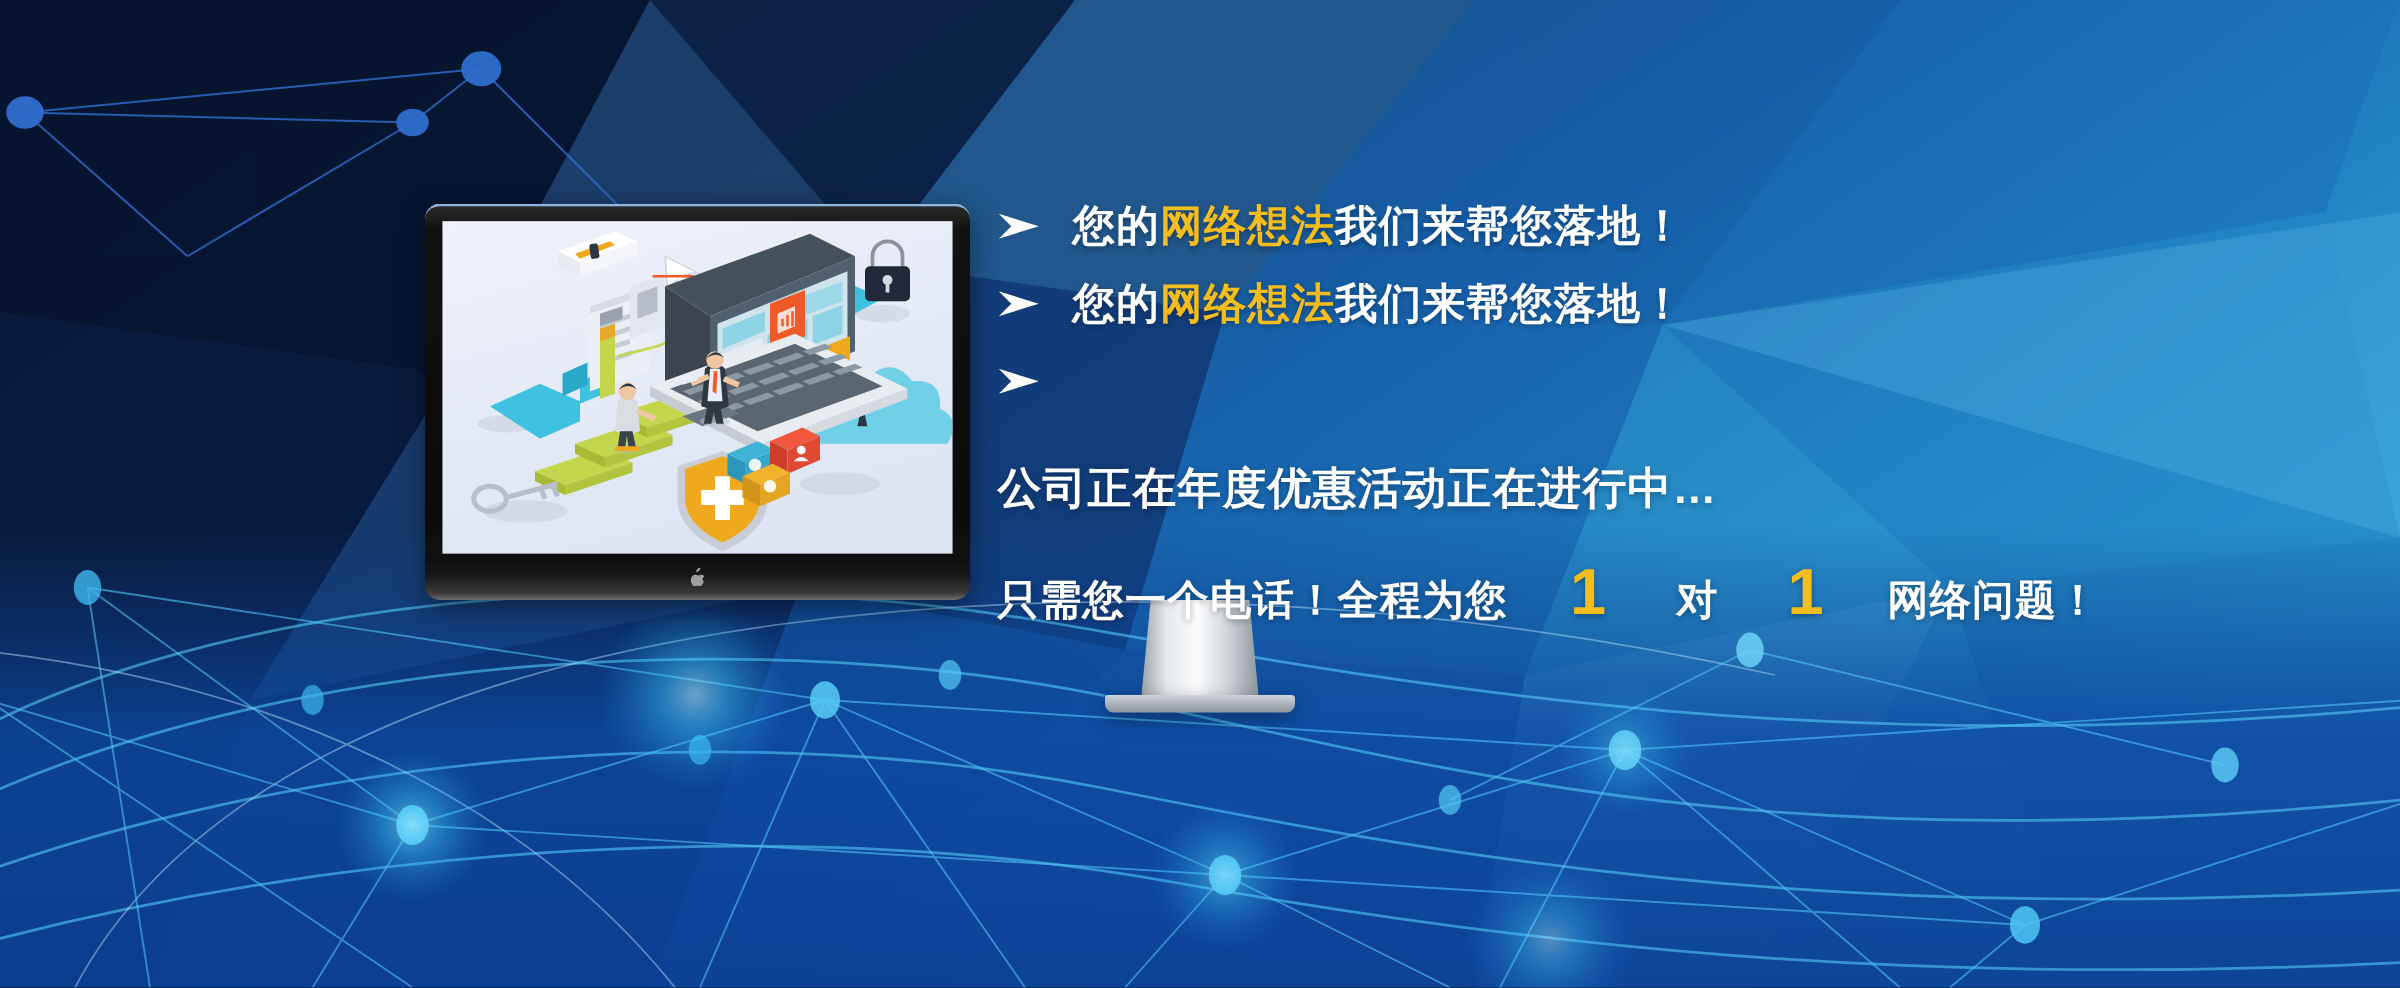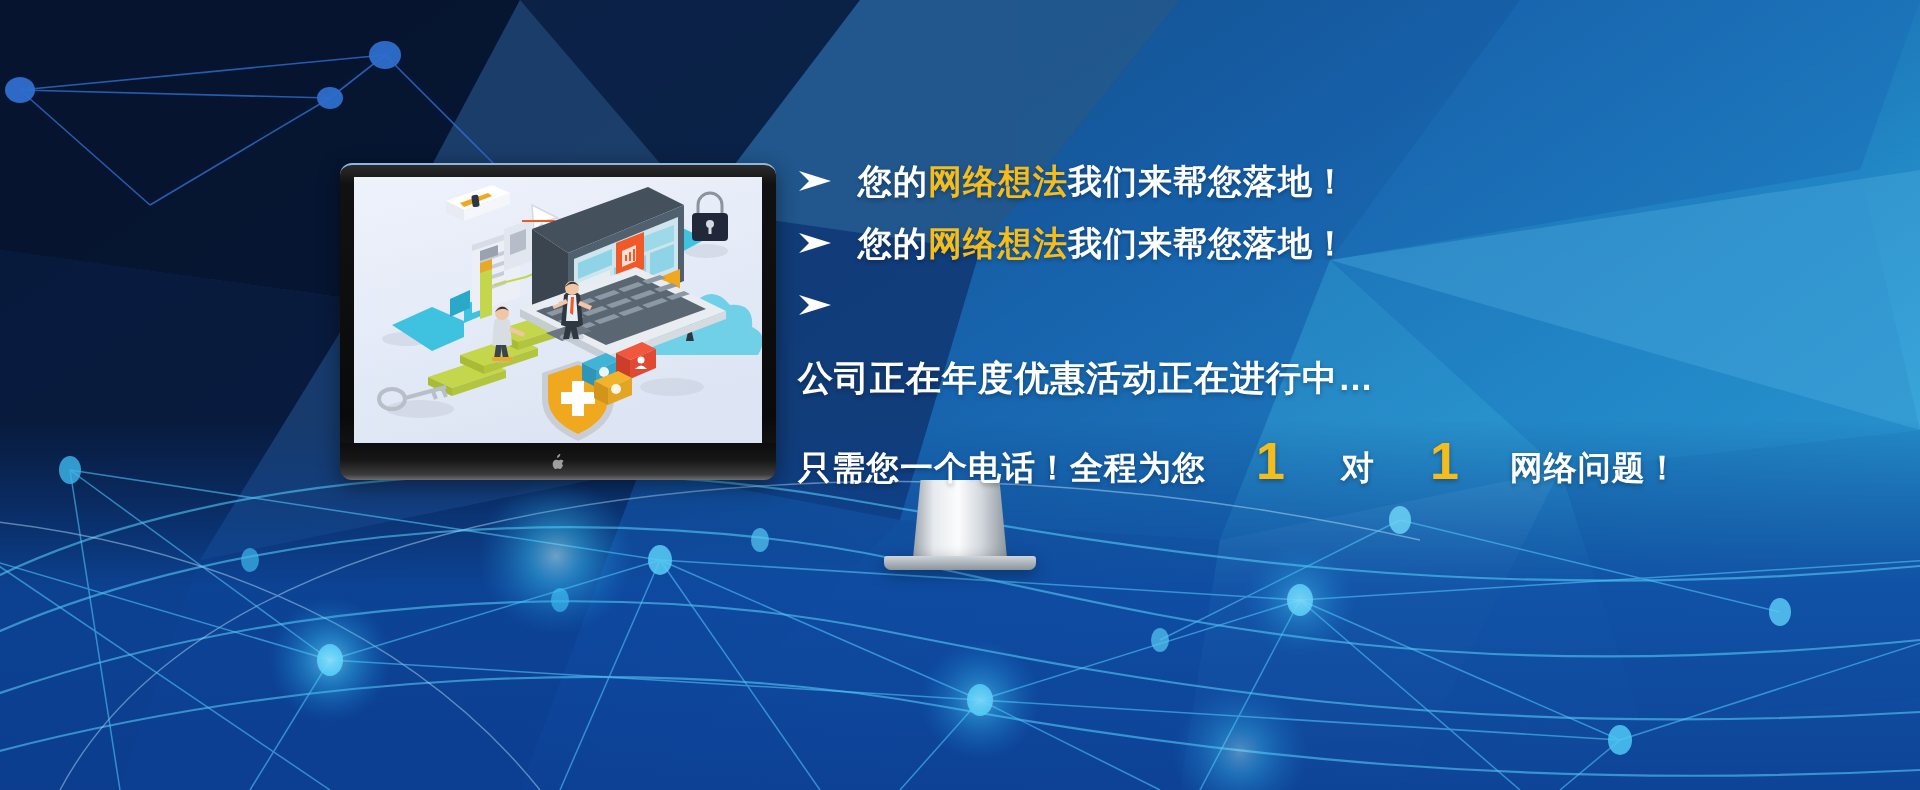--- a/index.html
+++ b/index.html
@@ -50,21 +50,21 @@
   .copy{position:absolute;left:798px;top:150px;width:1050px;}
   .bullet-row{display:flex;align-items:center;height:62px;}
   .arrow{width:34px;height:22px;margin-right:26px;flex:0 0 34px;}
   .bline{
     font-size:34px;font-weight:bold;color:#ffffff;letter-spacing:1px;
     white-space:nowrap;line-height:1;
     text-shadow:0 2px 4px rgba(0,0,0,.30);
   }
   .hl{color:#f5bd1b;}
   .promo{
-    margin-top:24px;font-size:35px;font-weight:bold;color:#ffffff;
+    margin-top:37px;font-size:35px;font-weight:bold;color:#ffffff;
     letter-spacing:1px;white-space:nowrap;line-height:1;
     text-shadow:0 2px 5px rgba(0,0,0,.32);
   }
   .cta{
     margin-top:40px;font-size:33px;font-weight:bold;color:#ffffff;
     letter-spacing:1px;white-space:nowrap;line-height:1;
     text-shadow:0 2px 5px rgba(0,0,0,.32);
     display:flex;align-items:baseline;gap:44px;
   }
   .cta .big{

